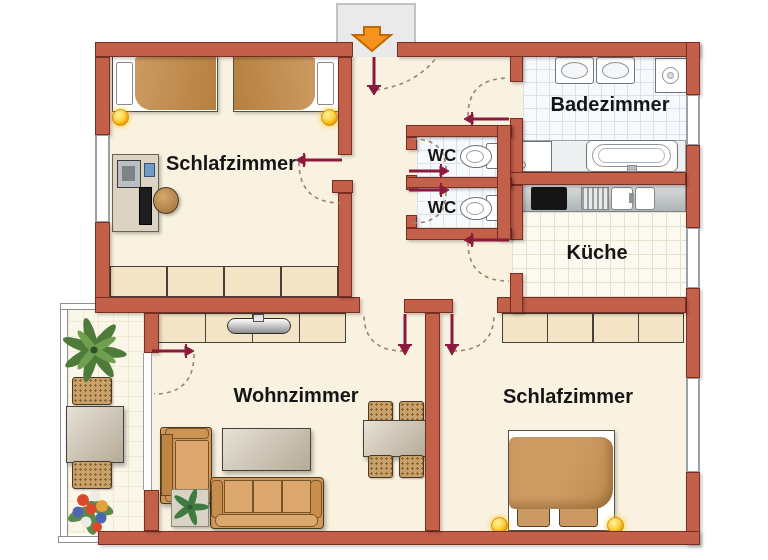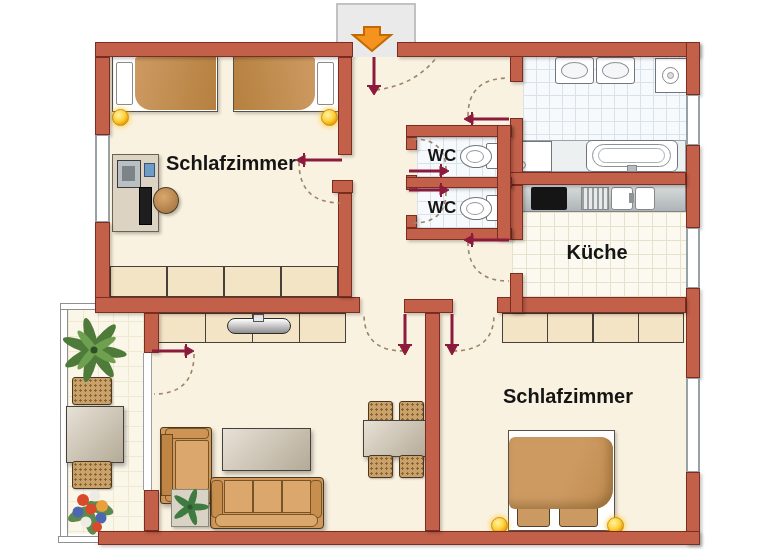--- a/index.html
+++ b/index.html
@@ -298,18 +298,20 @@
         <ellipse cx="0" cy="0" rx="12" ry="3.5" transform="rotate(72) translate(7,0)"></ellipse>
         <ellipse cx="0" cy="0" rx="12" ry="3.5" transform="rotate(144) translate(7,0)"></ellipse>
         <ellipse cx="0" cy="0" rx="12" ry="3.5" transform="rotate(216) translate(7,0)"></ellipse>
         <ellipse cx="0" cy="0" rx="12" ry="3.5" transform="rotate(288) translate(7,0)"></ellipse>
       </g>
       <circle cx="0" cy="0" r="2.5" fill="#2E5A30"></circle>
     </g>
   </svg>
 
   <div class="room-label" style="left:231px;top:163px;z-index:6;">Schlafzimmer</div>
+  <div class="room-label" style="left:610px;top:104px;z-index:6;">Badezimmer</div>
   <div class="room-label small" style="left:442px;top:156px;z-index:6;">WC</div>
   <div class="room-label small" style="left:442px;top:208px;z-index:6;">WC</div>
   <div class="room-label" style="left:597px;top:252px;z-index:6;">Küche</div>
+  <div class="room-label" style="left:296px;top:395px;z-index:6;">Wohnzimmer</div>
   <div class="room-label" style="left:568px;top:396px;z-index:6;">Schlafzimmer</div>
 
 </div>
 
 </body></html>

